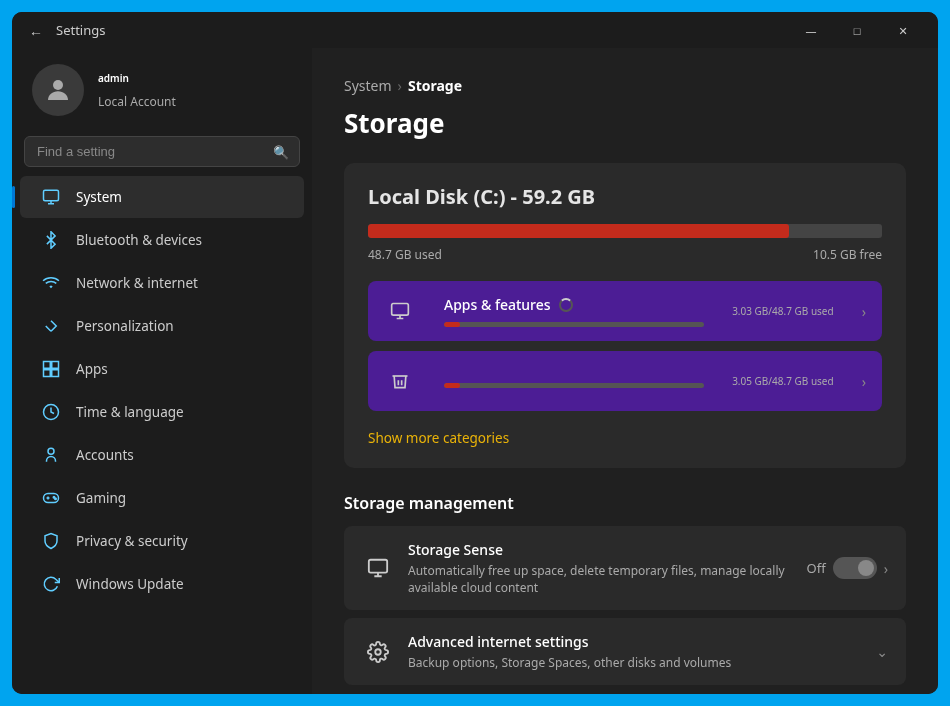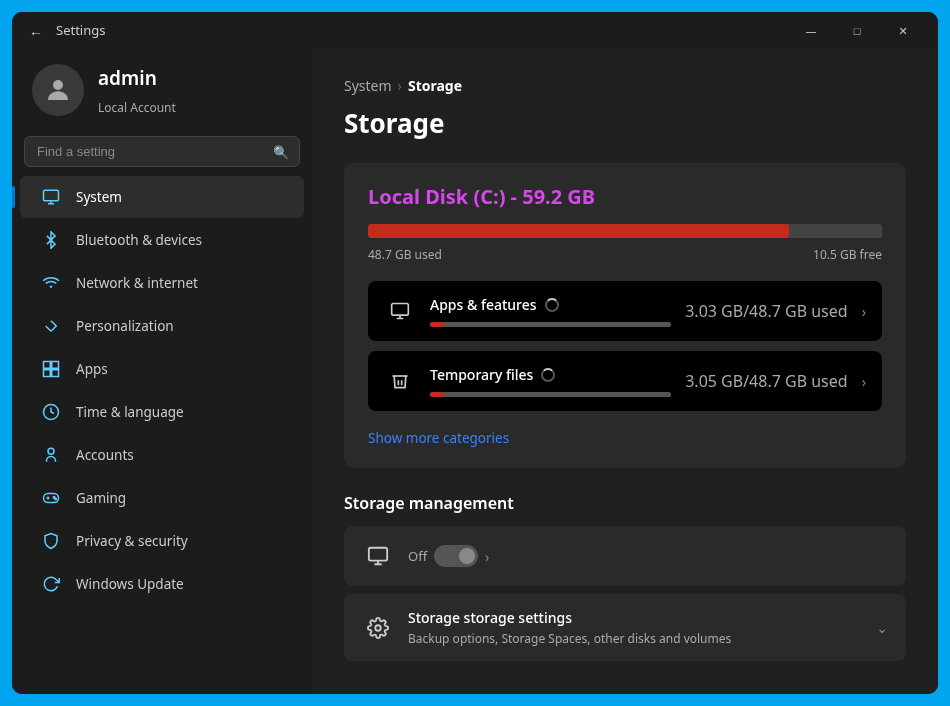--- a/index.html
+++ b/index.html
@@ -86,21 +86,21 @@
       width: 52px; height: 52px;
       border-radius: 50%;
       background: #3a3a3a;
       display: flex; align-items: center; justify-content: center;
       flex-shrink: 0;
     }
     .avatar svg { color: #aaa; }
     .user-info { flex: 1; }
     .user-name {
       color: #fff;
-      font-size: 19px;
+      font-size: 10px;
       font-weight: 600;
     }
     .user-subtitle {
       color: #aaa;
       font-size: 12px;
       margin-top: 8px;
     }
     .search-box {
       margin: 0 12px 8px 12px;
       position: relative;
@@ -180,21 +180,21 @@
     
     .disk-section {
       background: #2a2a2a;
       border-radius: 10px;
       padding: 20px 24px;
       margin-bottom: 24px;
     }
     .disk-title {
       font-size: 20px;
       font-weight: 700;
-      color: #d946ef;
+      color: #e5e5e5;
       margin-bottom: 14px;
     }
     .storage-bar-container {
       width: 100%;
       height: 14px;
       background: #444;
       border-radius: 3px;
       overflow: hidden;
       margin-bottom: 8px;
     }
@@ -206,26 +206,26 @@
     .storage-labels {
       display: flex;
       justify-content: space-between;
       color: #aaa;
       font-size: 12px;
       margin-bottom: 18px;
     }
     .storage-item {
       display: flex;
       align-items: center;
-      background: #000000;
+      background: #4c1d95;
       border-radius: 8px;
       padding: 14px 16px;
       margin-bottom: 10px;
       cursor: pointer;
-      gap: 14px;
+      gap: 28px;
     }
     .storage-item-icon {
       width: 32px; height: 32px;
       display: flex; align-items: center; justify-content: center;
       font-size: 18px;
       color: #ccc;
       flex-shrink: 0;
     }
     .storage-item-info {
       flex: 1;
@@ -253,30 +253,30 @@
       margin-top: 8px;
       overflow: hidden;
     }
     .storage-item-bar-fill {
       height: 100%;
       background: #c42b1c;
       border-radius: 3px;
     }
     .storage-item-size {
       color: #aaa;
-      font-size: 16px;
+      font-size: 10px;
       text-align: left;
       white-space: nowrap;
     }
     .chevron-right {
       color: #888;
       font-size: 14px;
     }
     .show-more {
-      color: #3b82f6;
+      color: #eab308;
       font-size: 13.5px;
       cursor: pointer;
       margin: 8px 0 0 0;
       display: inline-block;
     }
     
     .section-title {
       color: #ffffff;
       font-size: 16px;
       font-weight: 600;
@@ -518,24 +518,20 @@
   </div>
             <div class="storage-item">
     <div class="storage-item-icon">
                 <svg width="20" height="20" viewBox="0 0 24 24" fill="none" stroke="#ccc" stroke-width="2">
                   <polyline points="3 6 5 6 21 6"></polyline>
                   <path d="M19 6l-1 14H6L5 6"></path>
                   <path d="M10 11v6M14 11v6"></path>
                 </svg>
               </div>
     <div class="storage-item-info">
-      <div class="storage-item-name">
-        Temporary files
-        <span class="loading-spinner"></span>
-      </div>
       <div class="storage-item-bar">
         <div class="storage-item-bar-fill" style="width:6%"></div>
       </div>
     </div>
     <div class="storage-item-size">3.05 GB/48.7 GB used</div>
     <span class="chevron-right">›</span>
   </div>
           </div>
 
         <span class="show-more">Show more categories</span>
@@ -544,36 +540,40 @@
       <div>
         <div class="section-title">Storage management</div>
         <div id="mgmt-items-container">
             <div class="mgmt-item">
     <div class="mgmt-icon">
                 <svg width="22" height="22" viewBox="0 0 24 24" fill="none" stroke="#ccc" stroke-width="2">
                   <rect x="2" y="3" width="20" height="14" rx="2"></rect>
                   <path d="M8 21h8M12 17v4"></path>
                 </svg>
               </div>
+    <div class="mgmt-info">
+      <div class="mgmt-name">Storage Sense</div>
+      <div class="mgmt-desc">Automatically free up space, delete temporary files, manage locally available cloud content</div>
+    </div>
 
       <div class="mgmt-right">
         <span class="toggle-label">Off</span>
         <div class="toggle-off"></div>
         <span class="chevron-right">›</span>
       </div>
   </div>
             <div class="mgmt-item">
     <div class="mgmt-icon">
                 <svg width="22" height="22" viewBox="0 0 24 24" fill="none" stroke="#ccc" stroke-width="2">
                   <circle cx="12" cy="12" r="3"></circle>
                   <path d="M19.4 15a1.65 1.65 0 0 0 .33 1.82l.06.06a2 2 0 0 1-2.83 2.83l-.06-.06a1.65 1.65 0 0 0-1.82-.33 1.65 1.65 0 0 0-1 1.51V21a2 2 0 0 1-4 0v-.09A1.65 1.65 0 0 0 9 19.4a1.65 1.65 0 0 0-1.82.33l-.06.06a2 2 0 0 1-2.83-2.83l.06-.06A1.65 1.65 0 0 0 4.68 15a1.65 1.65 0 0 0-1.51-1H3a2 2 0 0 1 0-4h.09A1.65 1.65 0 0 0 4.6 9a1.65 1.65 0 0 0-.33-1.82l-.06-.06a2 2 0 0 1 2.83-2.83l.06.06A1.65 1.65 0 0 0 9 4.68a1.65 1.65 0 0 0 1-1.51V3a2 2 0 0 1 4 0v.09a1.65 1.65 0 0 0 1 1.51 1.65 1.65 0 0 0 1.82-.33l.06-.06a2 2 0 0 1 2.83 2.83l-.06.06A1.65 1.65 0 0 0 19.4 9a1.65 1.65 0 0 0 1.51 1H21a2 2 0 0 1 0 4h-.09a1.65 1.65 0 0 0-1.51 1z"></path>
                 </svg>
               </div>
     <div class="mgmt-info">
-      <div class="mgmt-name">Storage storage settings</div>
+      <div class="mgmt-name">Advanced internet settings</div>
       <div class="mgmt-desc">Backup options, Storage Spaces, other disks and volumes</div>
     </div>
     <span class="chevron-down">⌄</span>
   </div>
           </div>
       </div>
 
     </div>
   </div>
 </div>

